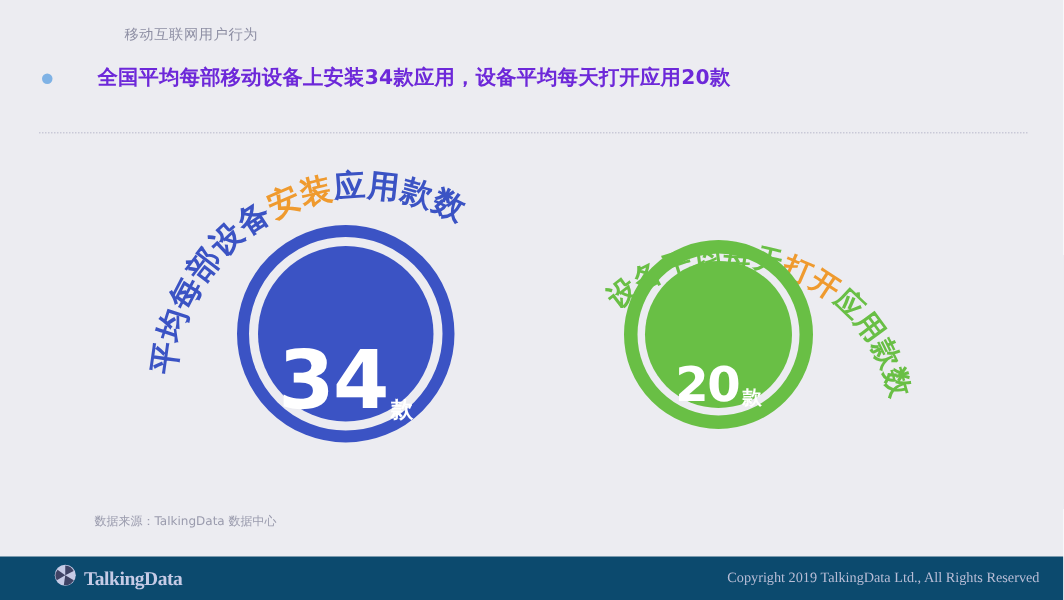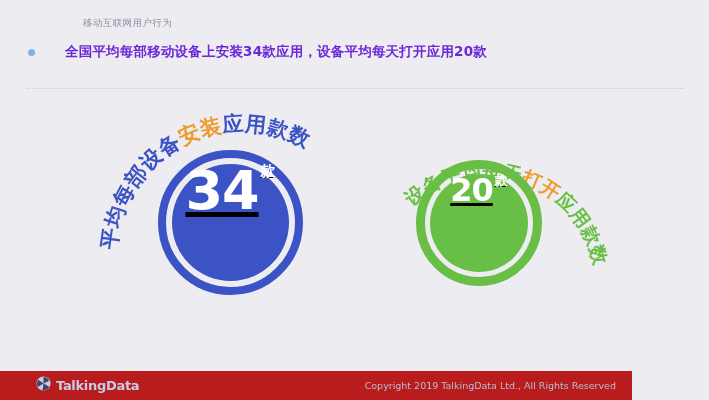--- a/index.html
+++ b/index.html
@@ -74,23 +74,22 @@
   }
   .gauge .ring {
     position: absolute;
     border-radius: 50%;
     box-sizing: border-box;
   }
   .gauge .disk {
     position: absolute;
     border-radius: 50%;
     display: flex;
-    align-items: flex-start;
+    align-items: flex-end;
     justify-content: center;
-    text-decoration: underline;
   }
   .value {
     color: #ffffff;
     font-weight: bold;
     line-height: 1;
     letter-spacing: -1px;
   }
   .unit {
     color: #ffffff;
     font-weight: bold;
@@ -153,25 +152,26 @@
     font-size: 8px;
     color: #9a9bad;
     white-space: nowrap;
   }
 
   
   .footer {
     position: absolute;
     left: 0;
     bottom: 0;
-    width: 632px;
+    width: 709px;
     height: 29px;
-    background: #b91c1c;
+    background: #0c4a6e;
     display: flex;
     align-items: center;
+    font-family: Liberation Serif, serif;
   }
   .brand {
     position: absolute;
     left: 36px;
     display: flex;
     align-items: center;
     gap: 5px;
   }
   .brand-mark { flex: none; }
   .brand-name {
@@ -241,20 +241,21 @@
     <div class="gauge" id="gauge-opened">
       <div class="ring"></div>
       <div class="disk">
         <span class="value">20</span>
         <span class="unit">款</span>
       </div>
     </div>
 
   </div>
 
+  <div class="source">数据来源：TalkingData 数据中心</div>
 
   <div class="footer">
     <div class="brand">
       <span class="brand-mark">
         <svg width="15" height="15" viewBox="0 0 32 32">
           <circle cx="16" cy="16" r="15" fill="#c6cbe6"></circle>
           <path d="M16 16 L16 2 A14 14 0 0 1 28 10 Z" fill="#3f4365"></path>
           <path d="M16 16 L28.1 23 A14 14 0 0 1 14 30 Z" fill="#3f4365"></path>
           <path d="M16 16 L4 23.2 A14 14 0 0 1 5 8 Z" fill="#3f4365"></path>
         </svg>

